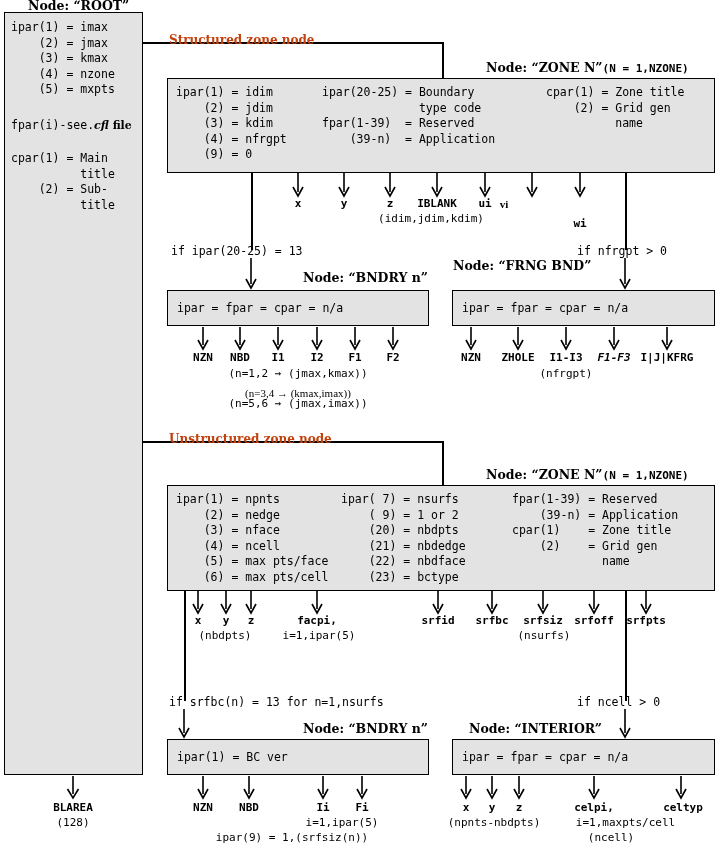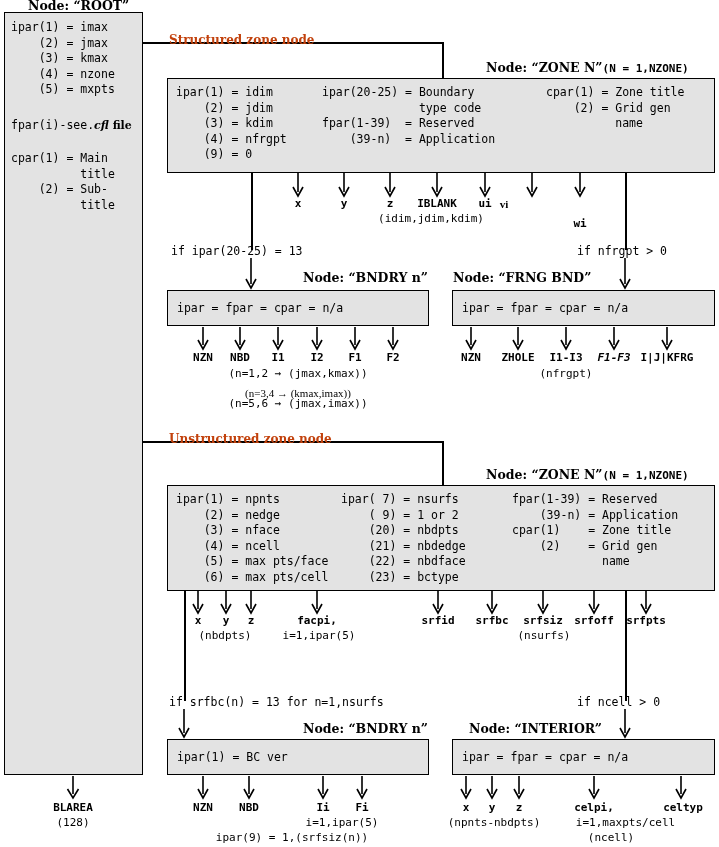--- a/index.html
+++ b/index.html
@@ -136,21 +136,21 @@
 <div class="abs lbl" style="left:220px;top:351px;width:40px;">NBD</div>
 <div class="abs lbl" style="left:258px;top:351px;width:40px;">I1</div>
 <div class="abs lbl" style="left:297px;top:351px;width:40px;">I2</div>
 <div class="abs lbl" style="left:335px;top:351px;width:40px;">F1</div>
 <div class="abs lbl" style="left:373px;top:351px;width:40px;">F2</div>
 
 <div class="abs sub" style="left:188px;top:367px;width:220px;">(n=1,2 → (jmax,kmax))</div>
 <div class="abs sub" style="left:188px;top:386px;width:220px;font-family:Liberation Serif, serif;">(n=3,4 → (kmax,imax))</div>
 <div class="abs sub" style="left:188px;top:397px;width:220px;">(n=5,6 → (jmax,imax))</div>
 
-<div class="abs hdr" style="left:453px;top:270px;">Node: “FRNG BND”</div>
+<div class="abs hdr" style="left:453px;top:258px;">Node: “FRNG BND”</div>
 <div class="box" style="left:452px;top:290px;width:263px;height:36px;"></div>
 <div class="abs mono" style="left:462px;top:301px;">ipar = fpar = cpar = n/a</div>
 
 <div class="abs" style="left:0;top:0;">
   <svg width="719" height="370" style="position:absolute;left:0;top:0;">
     <g stroke="#000" stroke-width="1.6" fill="none">
       <path d="M471 327 L471 345 M466 340 L471 349 L476 340"></path>
       <path d="M518 327 L518 345 M513 340 L518 349 L523 340"></path>
       <path d="M566 327 L566 345 M561 340 L566 349 L571 340"></path>
       <path d="M614 327 L614 345 M609 340 L614 349 L619 340"></path>

